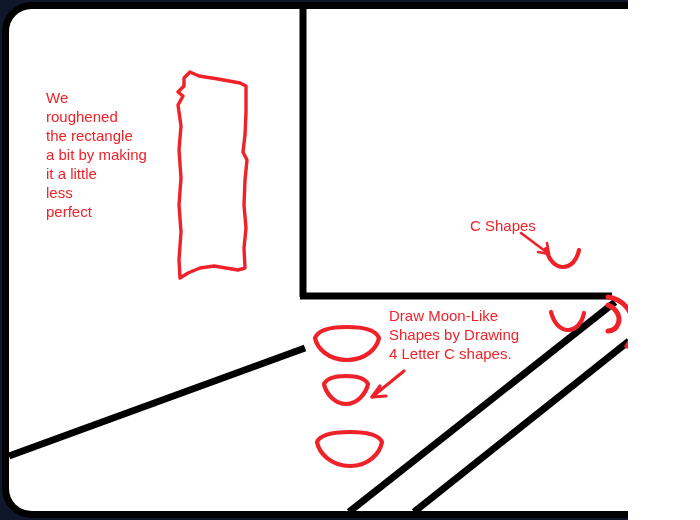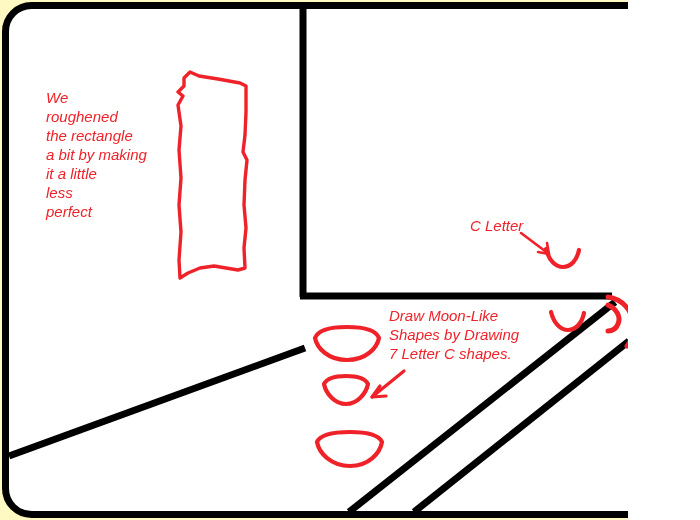--- a/index.html
+++ b/index.html
@@ -4,24 +4,23 @@
 <style>
   html, body {
     margin: 0;
     padding: 0;
     background: #ffffff;
   }
   #stage {
     position: relative;
     width: 628px;
     height: 520px;
-    background: #fef9c3;
+    background: #0f172a;
     overflow: hidden;
     font-family: "Liberation Sans", sans-serif;
-    font-style: italic;
   }
   #art {
     position: absolute;
     left: 0;
     top: 0;
     width: 700px;
     height: 520px;
   }
   .anno-text {
     position: absolute;
@@ -106,20 +105,20 @@
   </svg>
 
   <div class="anno-text" id="note-rough">We
 roughened
 the rectangle
 a bit by making
 it a little
 less
 perfect</div>
 
-  <div class="anno-text" id="note-cshapes">C Letter</div>
+  <div class="anno-text" id="note-cshapes">C Shapes</div>
 
 
   <div class="anno-text" id="note-moon">Draw Moon-Like
 Shapes by Drawing
-7 Letter C shapes.</div>
+4 Letter C shapes.</div>
 
 </div>
 
 </body></html>

